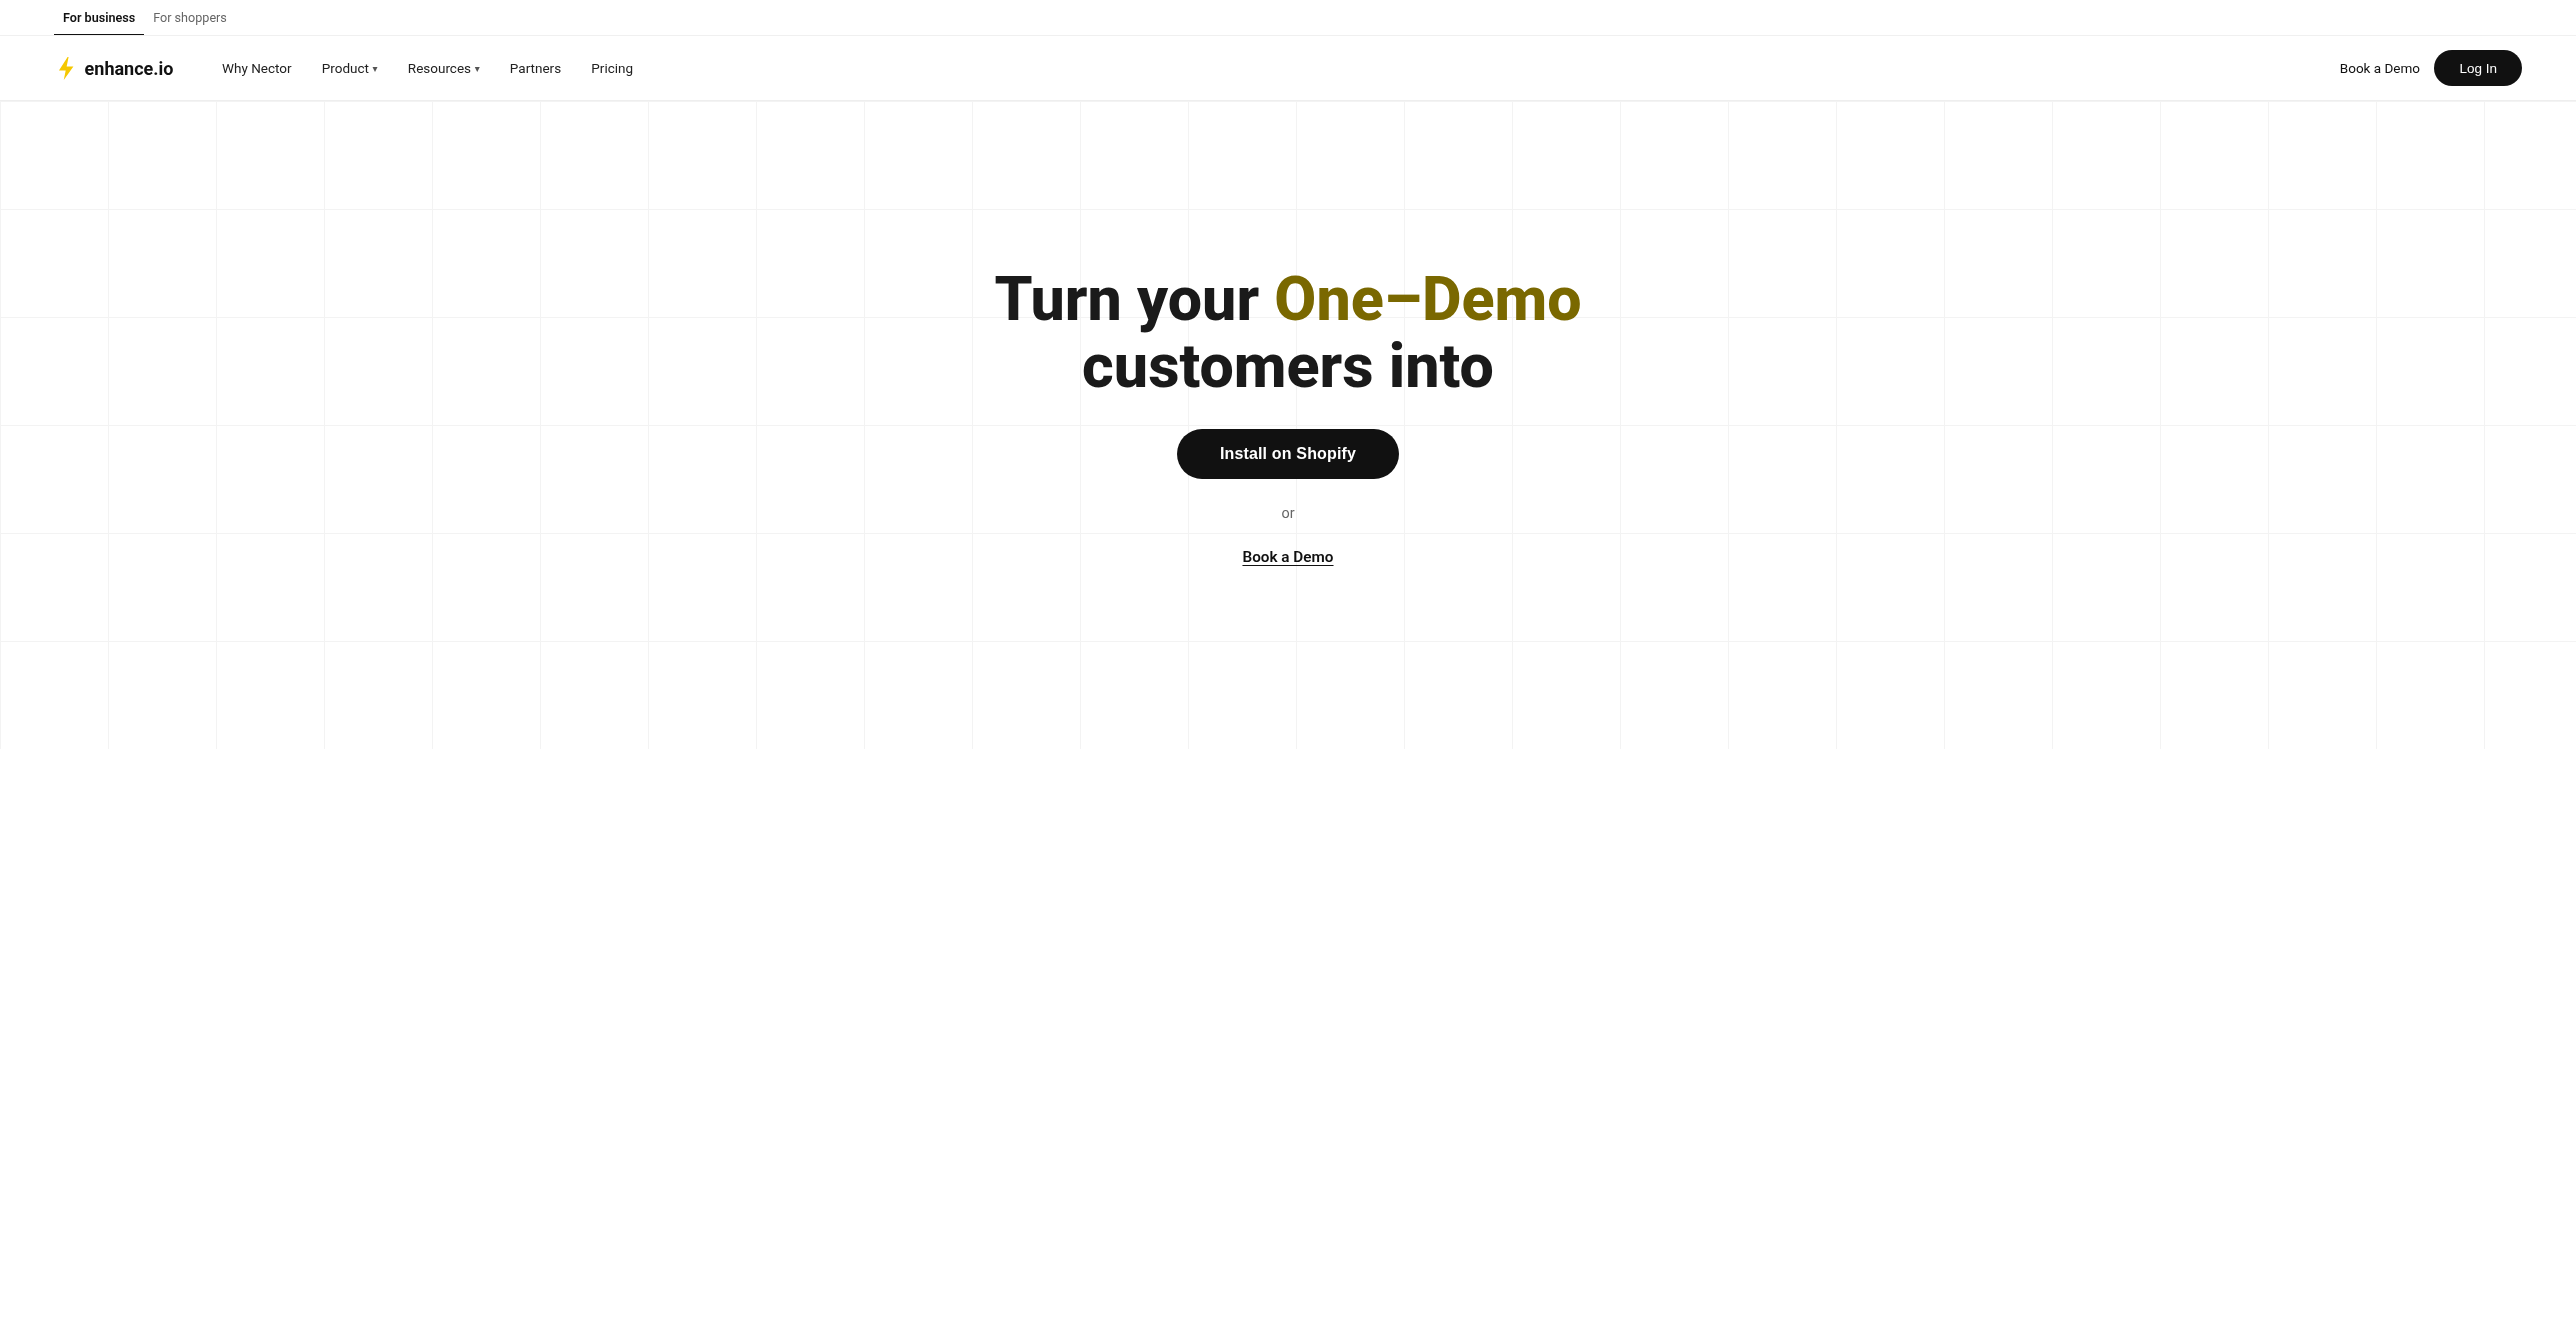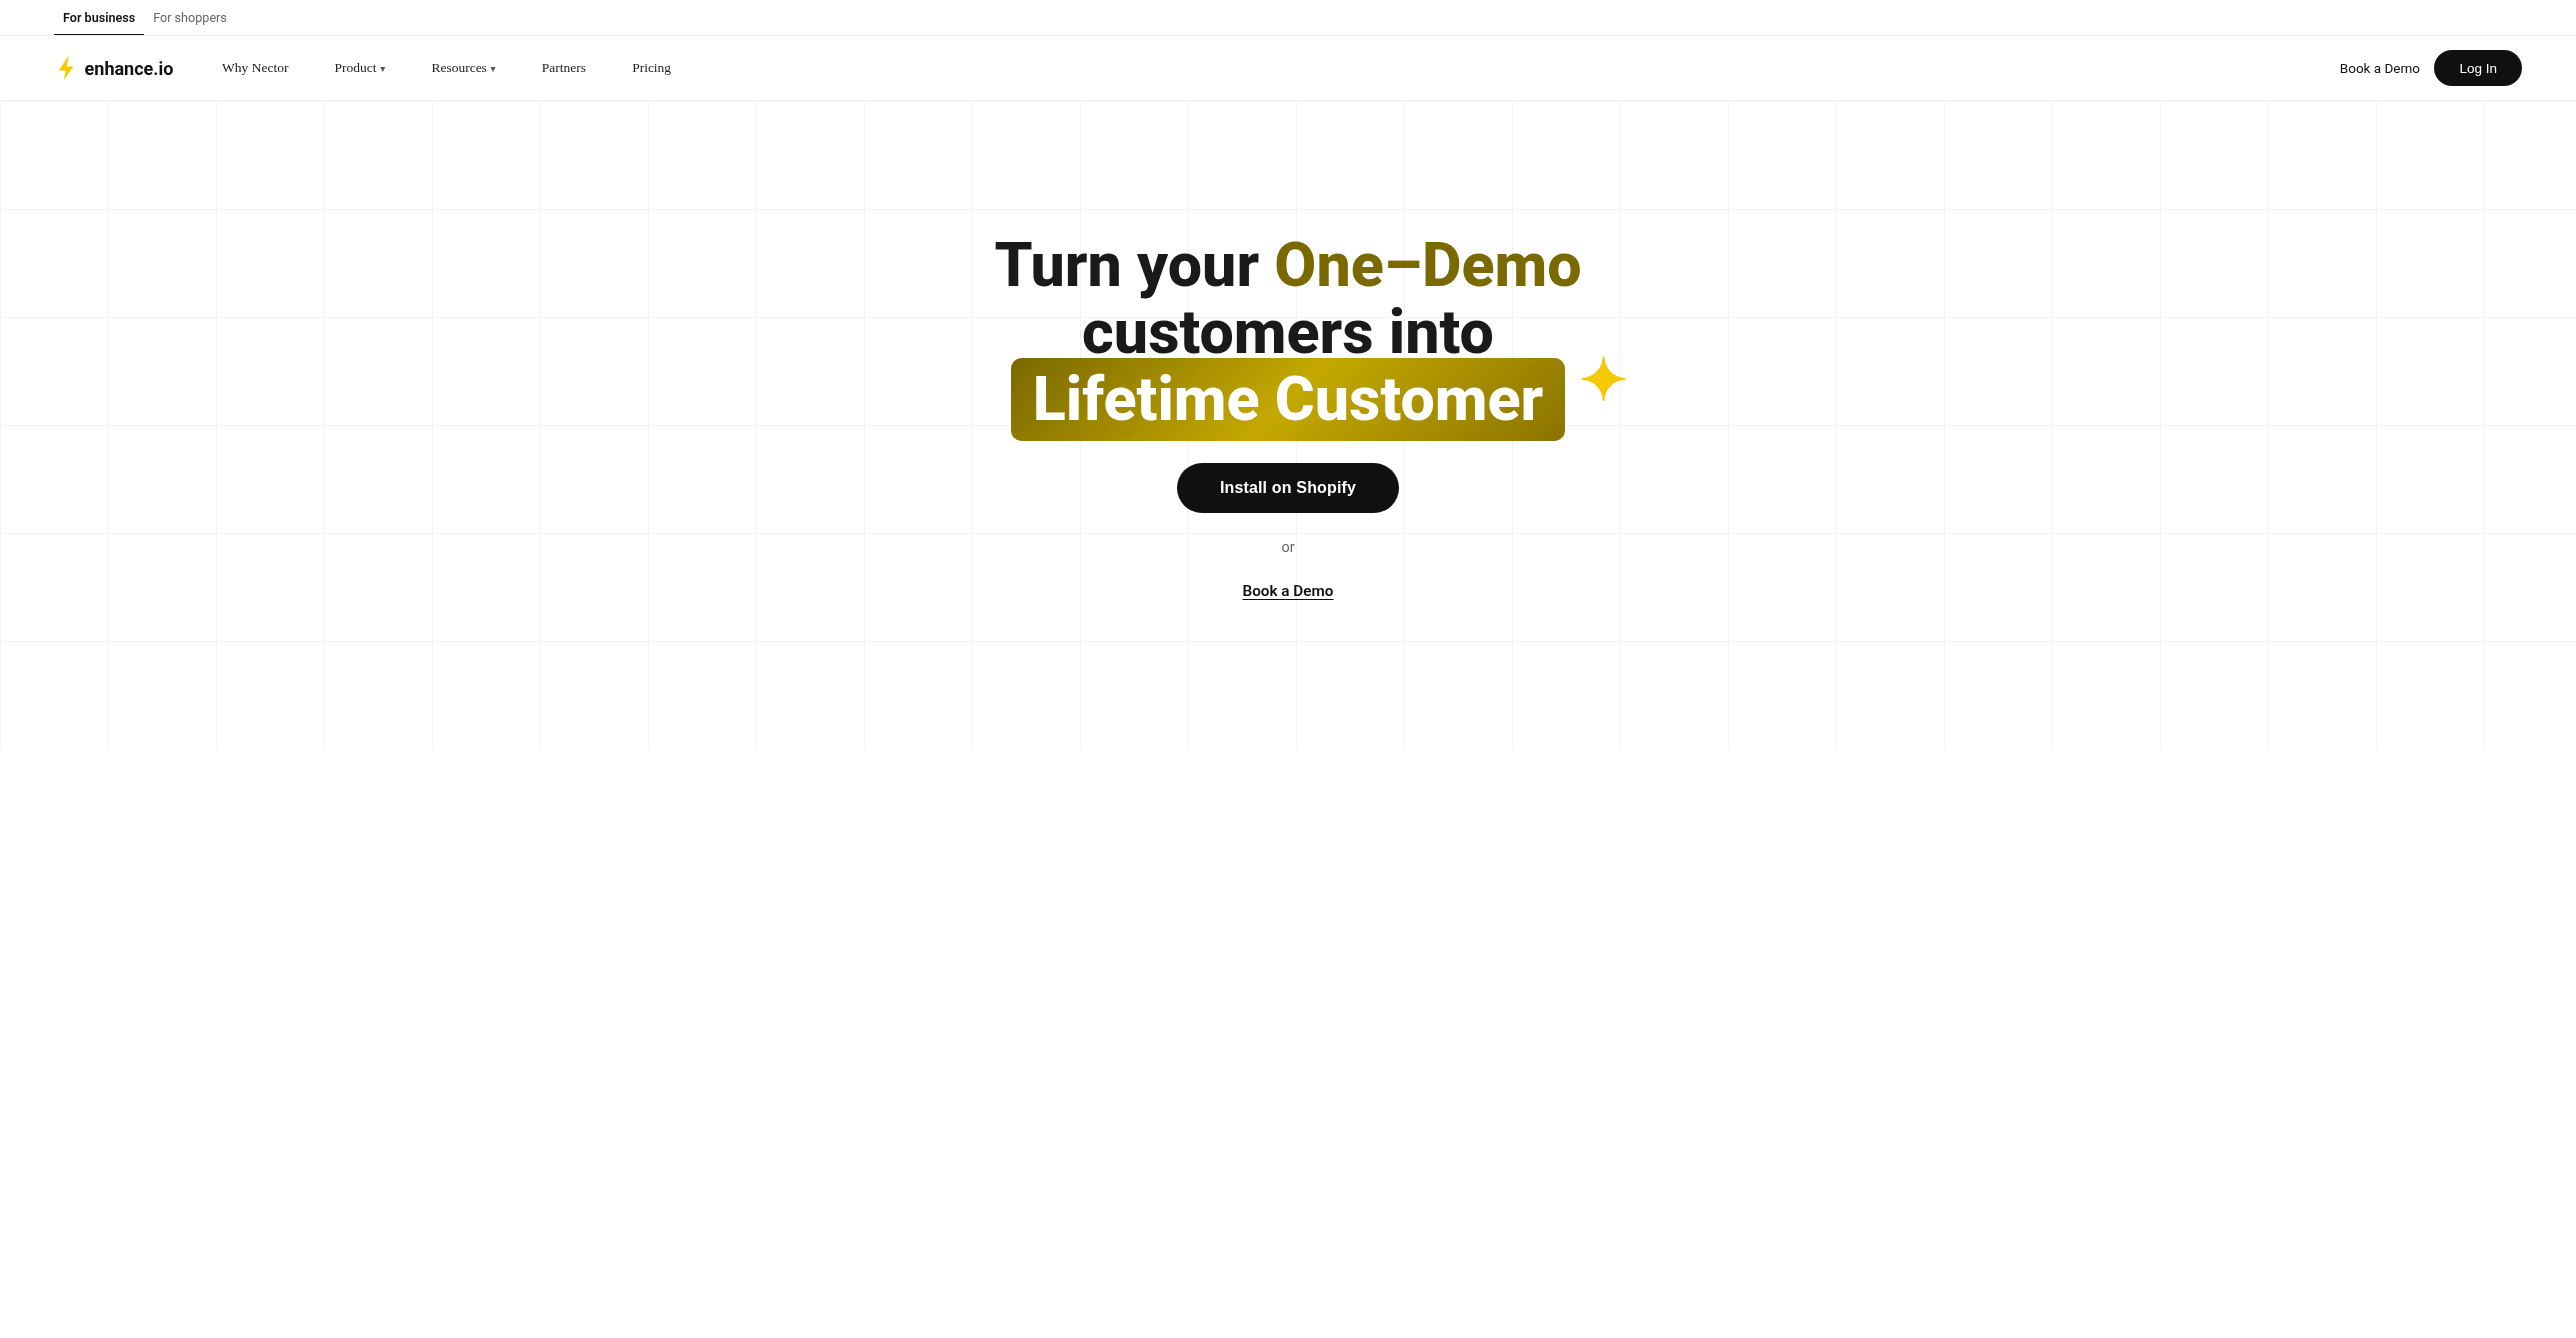--- a/index.html
+++ b/index.html
@@ -67,23 +67,22 @@
 
     .logo-text {
       font-size: 18px;
       font-weight: 700;
       color: #111;
     }
 
     .nav-links {
       display: flex;
       align-items: flex-end;
-      gap: 21px;
+      gap: 5px;
       flex: 1;
-      font-family: Liberation Serif, serif;
     }
 
     .nav-link {
       font-size: 13.5px;
       color: #222;
       text-decoration: none;
       padding: 7.2px 12.6px;
       border-radius: 5.4px;
       cursor: pointer;
       display: flex;
@@ -293,26 +292,20 @@
 
 <section class="hero-section">
   <div class="grid-bg"></div>
 
   <div class="hero-content">
     <h1 class="hero-title">
       <span class="line1">
         <span>Turn your </span><span class="highlight-text">One–Demo</span>
       </span>
       <span class="line2">customers into</span>
-      <span class="line3">
-        <span class="highlighted-phrase">
-          <span class="highlighted-bg">Lifetime Customer</span>
-          <span class="sparkle-icon">✦</span>
-        </span>
-      </span>
     </h1>
 
 
     <div class="cta-section">
       <button class="install-btn">Install on Shopify</button>
       <span class="or-text">or</span>
       <a class="book-demo-hero">Book a Demo</a>
     </div>
   </div>
 </section>

